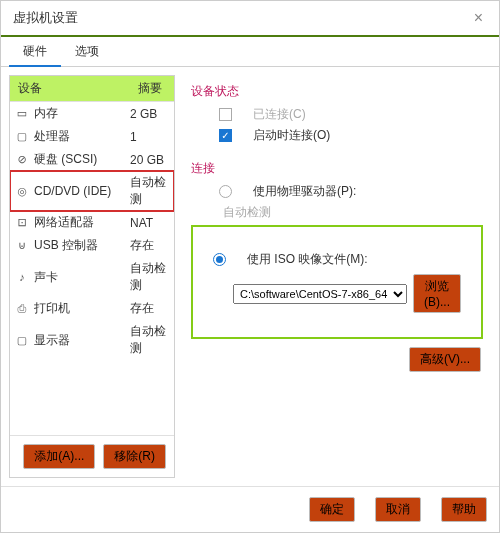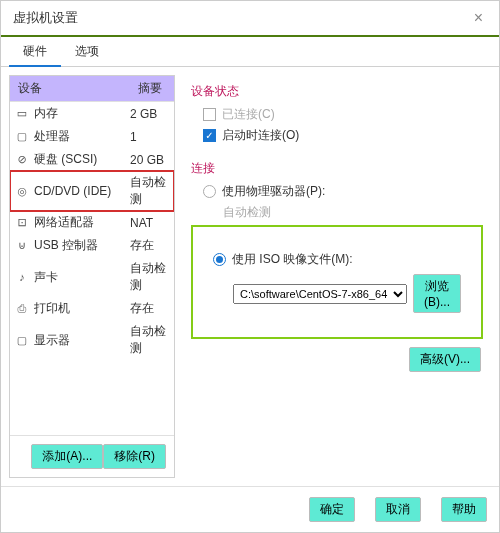--- a/index.html
+++ b/index.html
@@ -8,39 +8,39 @@
 .titlebar { display: flex; justify-content: space-between; align-items: center; padding: 8px 12px; border-bottom: 2px solid #4d7c0f; }
 .titlebar .title { font-size: 13px; color: #333; }
 .close-btn { font-size: 16px; color: #888; cursor: pointer; padding: 0 4px; }
 .tabs { display: flex; border-bottom: 1px solid #d0d0d0; padding: 0 8px; }
 .tab { padding: 6px 14px; cursor: pointer; position: relative; color: #333; }
 .tab.active { font-weight: 500; }
 .tab.active::after { content: ''; position: absolute; left: 0; right: 0; bottom: -1px; height: 2px; background: #1976d2; }
 .content { flex: 1; display: flex; padding: 8px; gap: 8px; overflow: hidden; }
 .left-pane { width: 240px; display: flex; flex-direction: column; border: 1px solid #d0d0d0; }
 .device-list { flex: 1; overflow-y: auto; }
-.list-header { display: flex; background: #c4b5fd; border-bottom: 1px solid #e0e0e0; }
+.list-header { display: flex; background: #bef264; border-bottom: 1px solid #e0e0e0; }
 .list-header div { padding: 4px 8px; font-weight: 500; }
 .col1 { width: 120px; }
 .col2 { flex: 1; }
 .list-row { display: flex; padding: 3px 0; align-items: center; }
 .list-row .icon { width: 16px; margin-left: 4px; margin-right: 4px; text-align: center; font-size: 11px; color: #555; }
 .list-row .c1 { width: 96px; }
 .list-row .c2 { flex: 1; color: #333; }
 .highlight-row { outline: 2px solid #d32f2f; outline-offset: -1px; }
-.left-buttons { padding: 8px; display: flex; gap: 0; justify-content: flex-end; border-top: 1px solid #e0e0e0; }
+.left-buttons { padding: 8px; display: flex; gap: 8px; justify-content: flex-end; border-top: 1px solid #e0e0e0; }
 .right-pane { flex: 1; padding: 4px 8px; }
 .group-label { color: #be185d; margin-bottom: 6px; margin-top: 4px; }
-.check-row, .radio-row { display: flex; align-items: center; gap: 6px; margin: 4px 0 4px 12px; }
+.check-row, .radio-row { display: flex; align-items: center; gap: 21px; margin: 4px 0 4px 28px; }
 .check-row.disabled { color: #aaa; }
 .group2 { margin-top: 16px; }
 .iso-group { border: 2px solid #84cc16; padding: 20px; margin-top: 4px; }
 .iso-input-row { display: flex; gap: 6px; margin: 6px 0 4px 20px; align-items: center; }
 .iso-input-row select { flex: 1; font-size: 11px; padding: 2px; }
-.btn { padding: 3px 10px; border: 1px solid #bbb; background: #5eead4; cursor: pointer; font-size: 12px; border-radius: 2px; }
+.btn { padding: 3px 10px; border: 1px solid #bbb; background: #c2410c; cursor: pointer; font-size: 12px; border-radius: 2px; }
 .adv-row { display: flex; justify-content: flex-end; padding: 8px 2px; }
 .footer { display: flex; justify-content: flex-end; gap: 20px; padding: 10px 12px; border-top: 1px solid #e0e0e0; }
 .checkbox-visual { width: 13px; height: 13px; border: 1px solid #aaa; display: inline-flex; align-items: center; justify-content: center; font-size: 10px; }
 .checkbox-visual.checked { background: #1976d2; border-color: #1976d2; color: #fff; }
 .radio-visual { width: 13px; height: 13px; border: 1px solid #aaa; border-radius: 50%; display: inline-flex; align-items: center; justify-content: center; }
 .radio-visual.checked { border-color: #1976d2; }
 .radio-visual.checked::after { content: ''; width: 7px; height: 7px; background: #1976d2; border-radius: 50%; }
 </style>
 </head>
 <body>

